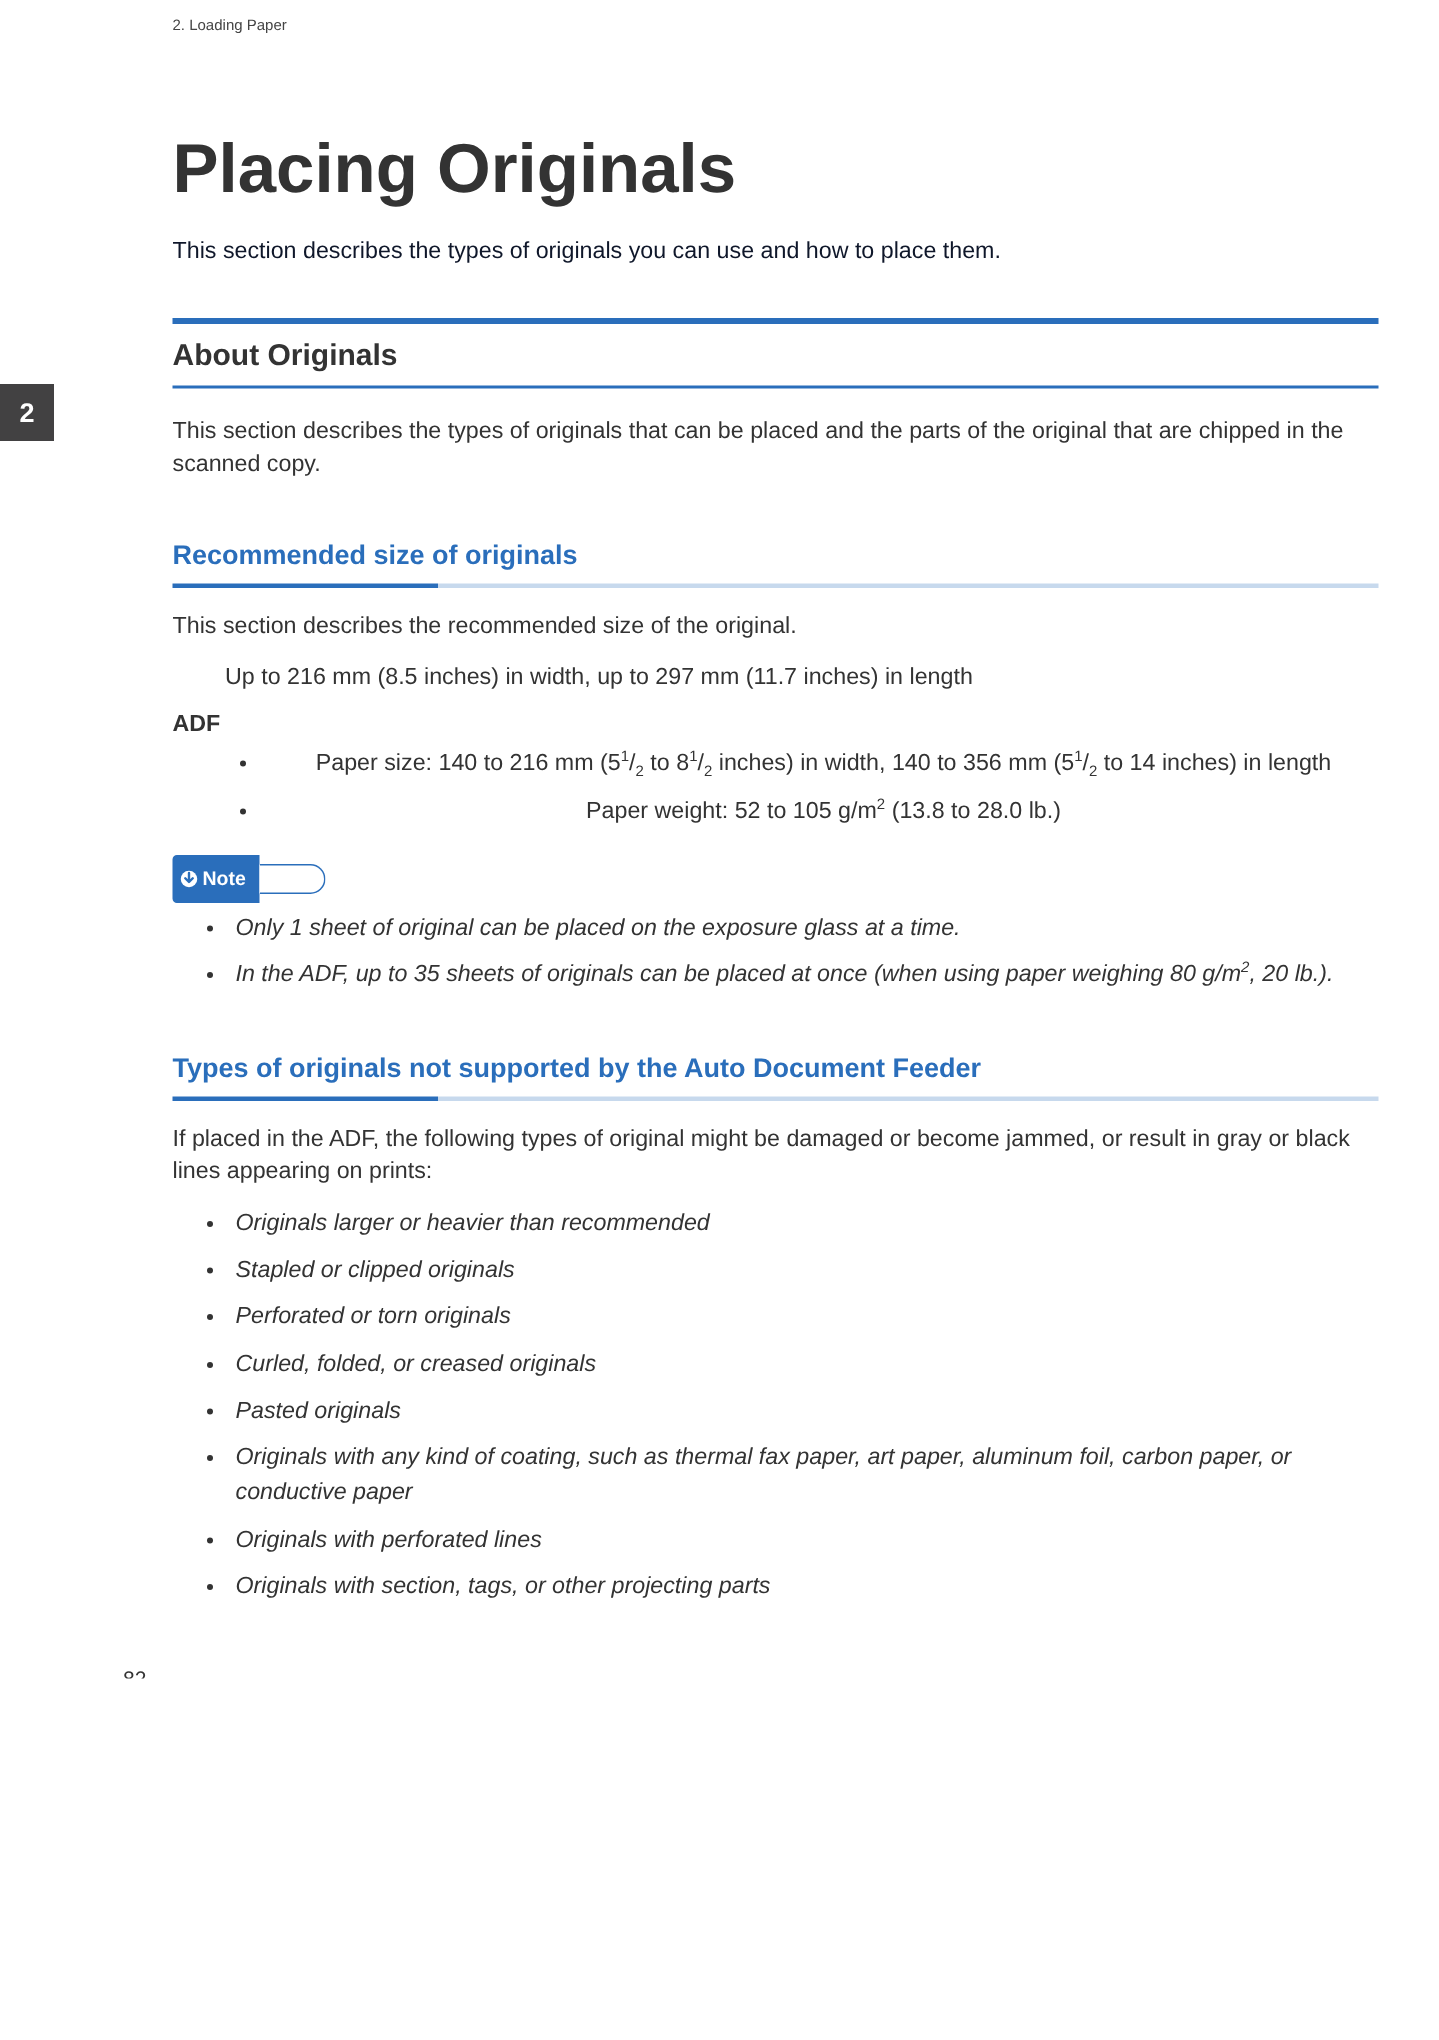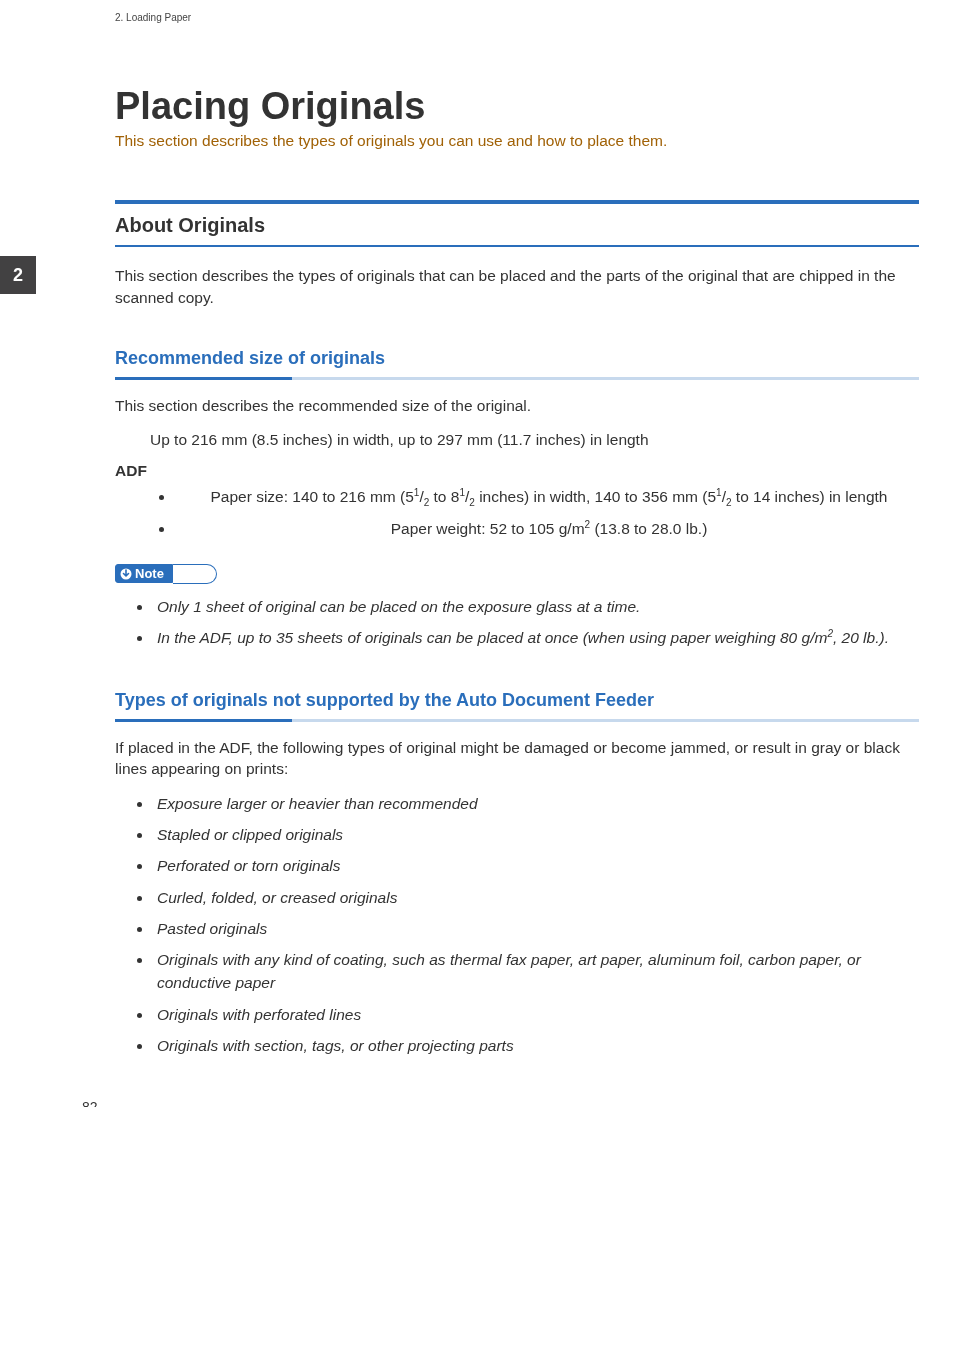--- a/index.html
+++ b/index.html
@@ -31,29 +31,29 @@
     background: #424142;
     color: #fff;
     font-family: "Arial Black", Arial, sans-serif;
     font-weight: bold;
     font-size: 18px;
     display: flex;
     align-items: center;
     justify-content: center;
   }
   h1.page-title {
-    font-size: 38px;
-    font-weight: bold;
-    margin: 65px 0 4px 0;
+    font-size: 46px;
+    font-weight: bold;
+    margin: 65px 0 20px 0;
     color: #333;
   }
   .intro {
     font-size: 15.5px;
-    margin: 0 0 50px 0;
-    color: #a16207;
+    margin: 0 0 35px 0;
+    color: #0f172a;
   }
   .section-bar-top {
     height: 4px;
     background: #2a6ebb;
     margin-top: 30px;
   }
   .section-title {
     font-size: 20px;
     font-weight: bold;
     margin: 10px 0 8px 0;
@@ -112,21 +112,21 @@
   }
   .note-pill {
     display: inline-flex;
     align-items: center;
     background: #2a6ebb;
     color: #fff;
     font-size: 13px;
     font-weight: bold;
     padding: 2px 8px 2px 4px;
     border-radius: 3px 0 0 3px;
-    height: 19px;
+    height: 32px;
     border: 1px solid #2a6ebb;
   }
   .note-pill svg { margin-right: 3px; }
   .note-tail {
     display: inline-block;
     border: 1px solid #2a6ebb;
     border-left: none;
     height: 20px;
     width: 44px;
     border-radius: 0 10px 10px 0;
@@ -179,21 +179,21 @@
   </div>
   <ul class="bullets-wide">
     <li>Only 1 sheet of original can be placed on the exposure glass at a time.</li>
     <li>In the ADF, up to 35 sheets of originals can be placed at once (when using paper weighing 80 g/m<sup>2</sup>, 20 lb.).</li>
   </ul>
 
   <div class="sub-title">Types of originals not supported by the Auto Document Feeder</div>
   <div class="sub-bar-grad"></div>
   <p class="body">If placed in the ADF, the following types of original might be damaged or become jammed, or result in gray or black lines appearing on prints:</p>
   <ul class="bullets-wide">
-    <li>Exposure larger or heavier than recommended</li>
+    <li>Originals larger or heavier than recommended</li>
     <li>Stapled or clipped originals</li>
     <li>Perforated or torn originals</li>
     <li>Curled, folded, or creased originals</li>
     <li>Pasted originals</li>
     <li>Originals with any kind of coating, such as thermal fax paper, art paper, aluminum foil, carbon paper, or conductive paper</li>
     <li>Originals with perforated lines</li>
     <li>Originals with section, tags, or other projecting parts</li>
   </ul>
 
   <div class="page-number">82</div>

